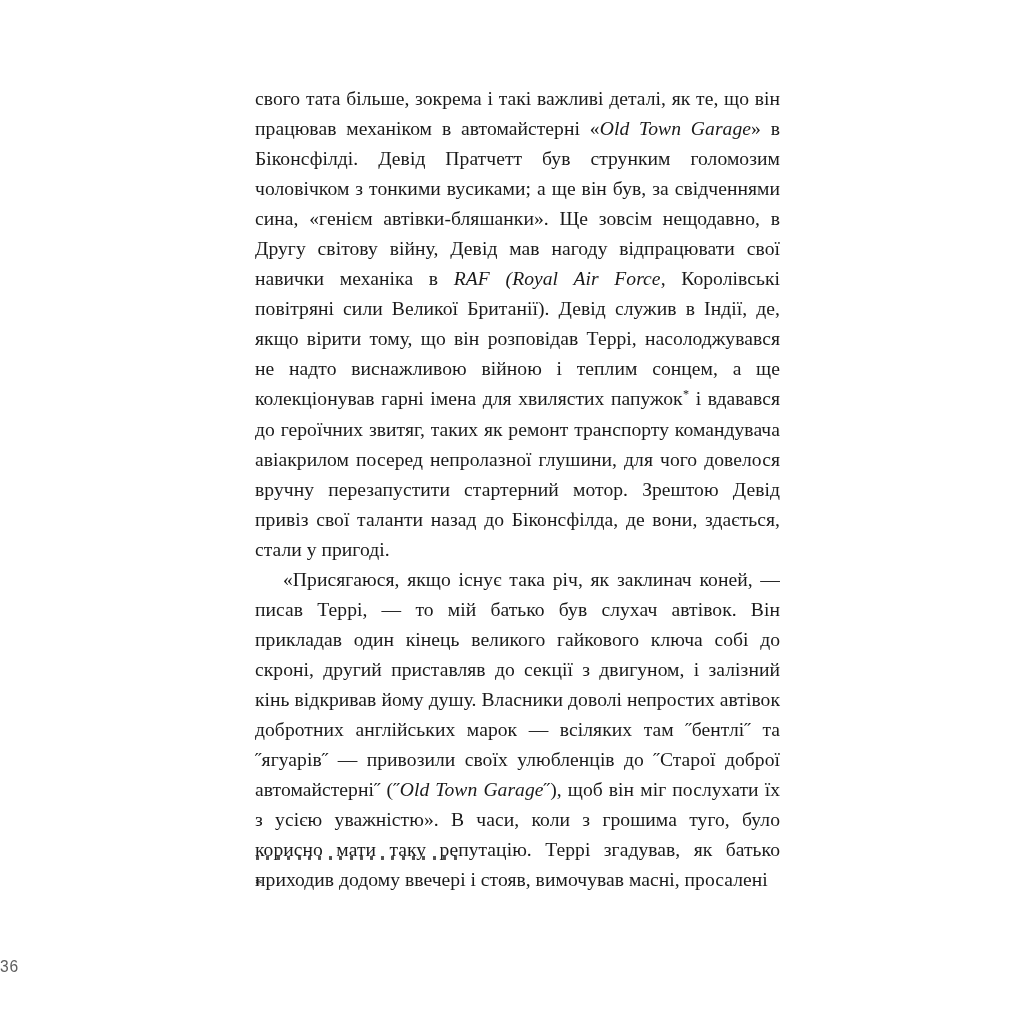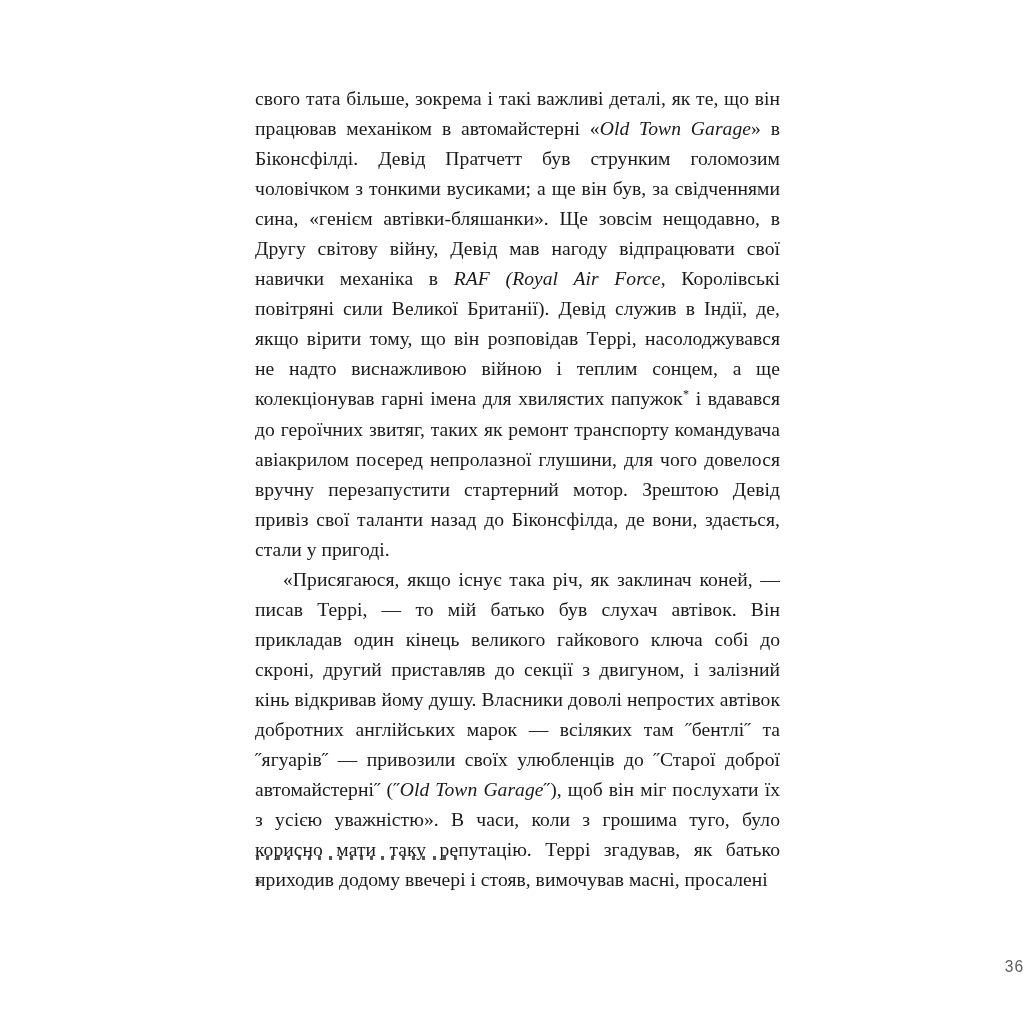--- a/index.html
+++ b/index.html
@@ -98,21 +98,21 @@
     width: 20px;
     text-align: left;
   }
 
   
   .folio {
     position: absolute;
     left: 0;
     top: 958px;
     width: 1024px;
-    text-align: right;
+    text-align: left;
     font-family: "Liberation Sans", "DejaVu Sans", sans-serif;
     font-size: 15.6px;
     color: #5d5d5d;
     letter-spacing: 0.9px;
   }
 </style>
 </head>
 <body>
 
 <div class="page">

